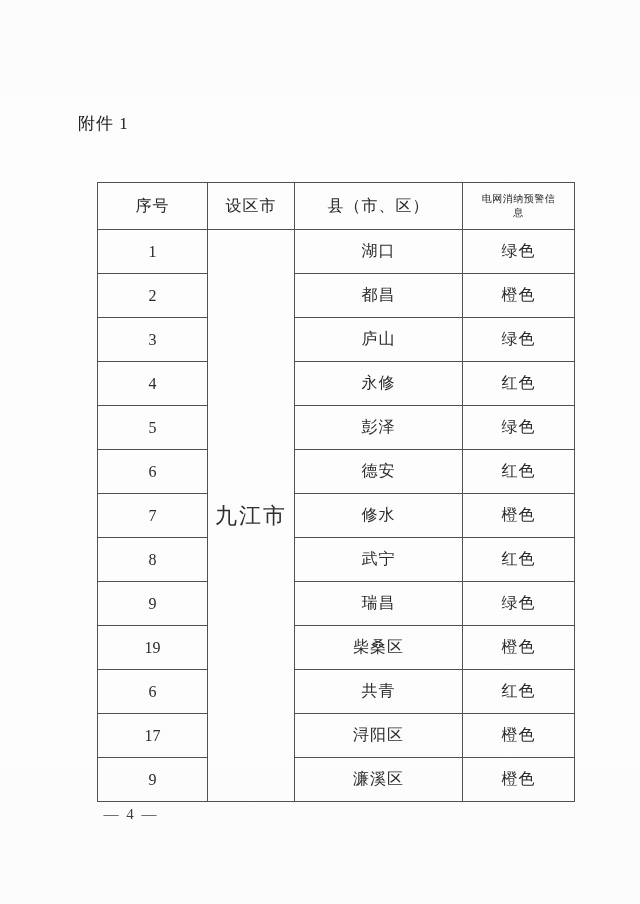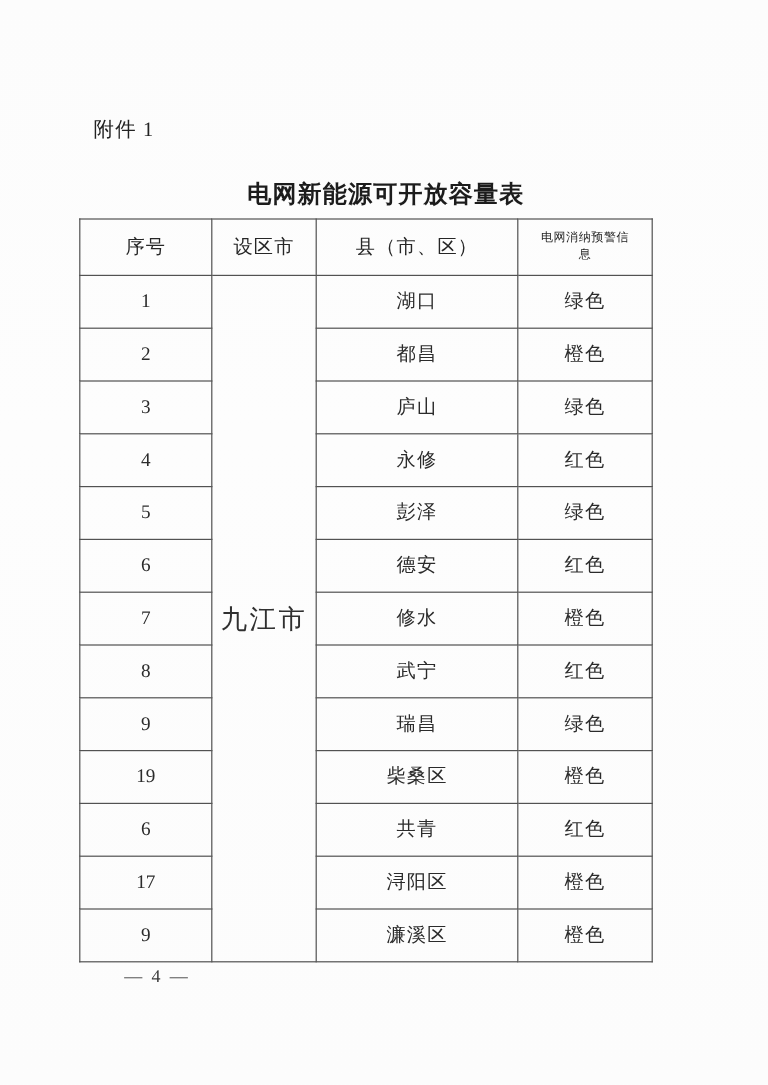--- a/index.html
+++ b/index.html
@@ -16,39 +16,39 @@
   }
   .page {
     position: relative;
     width: 640px;
     height: 904px;
     background: linear-gradient(180deg, #fcfcfc 0%, #fdfdfd 40%, #fcfcfc 100%);
   }
   .attachment-label {
     position: absolute;
     left: 78px;
-    top: 96px;
+    top: 112px;
     font-size: 17px;
     color: #222222;
     letter-spacing: 1px;
   }
   .doc-title {
     position: absolute;
     left: 83px;
     top: 148px;
     width: 477px;
     text-align: center;
     font-size: 20px;
     font-weight: bold;
     color: #1c1c1c;
     letter-spacing: 1px;
   }
   table.capacity-table {
     position: absolute;
-    left: 66px;
+    left: 97px;
     top: 182px;
     width: 477px;
     border-collapse: collapse;
     table-layout: fixed;
   }
   .capacity-table th,
   .capacity-table td {
     border: 1px solid #525252;
     text-align: center;
     vertical-align: middle;
@@ -91,21 +91,20 @@
     letter-spacing: 2px;
   }
 </style>
 </head>
 <body>
 
 <div class="page">
 
   <div class="attachment-label">附件 1</div>
 
-  <div class="doc-title">电网新能源可开放容量表</div>
 
   <table class="capacity-table">
     <colgroup>
       <col style="width:110px">
       <col style="width:87px">
       <col style="width:168px">
       <col style="width:112px">
     </colgroup>
     <thead>
       <tr>

